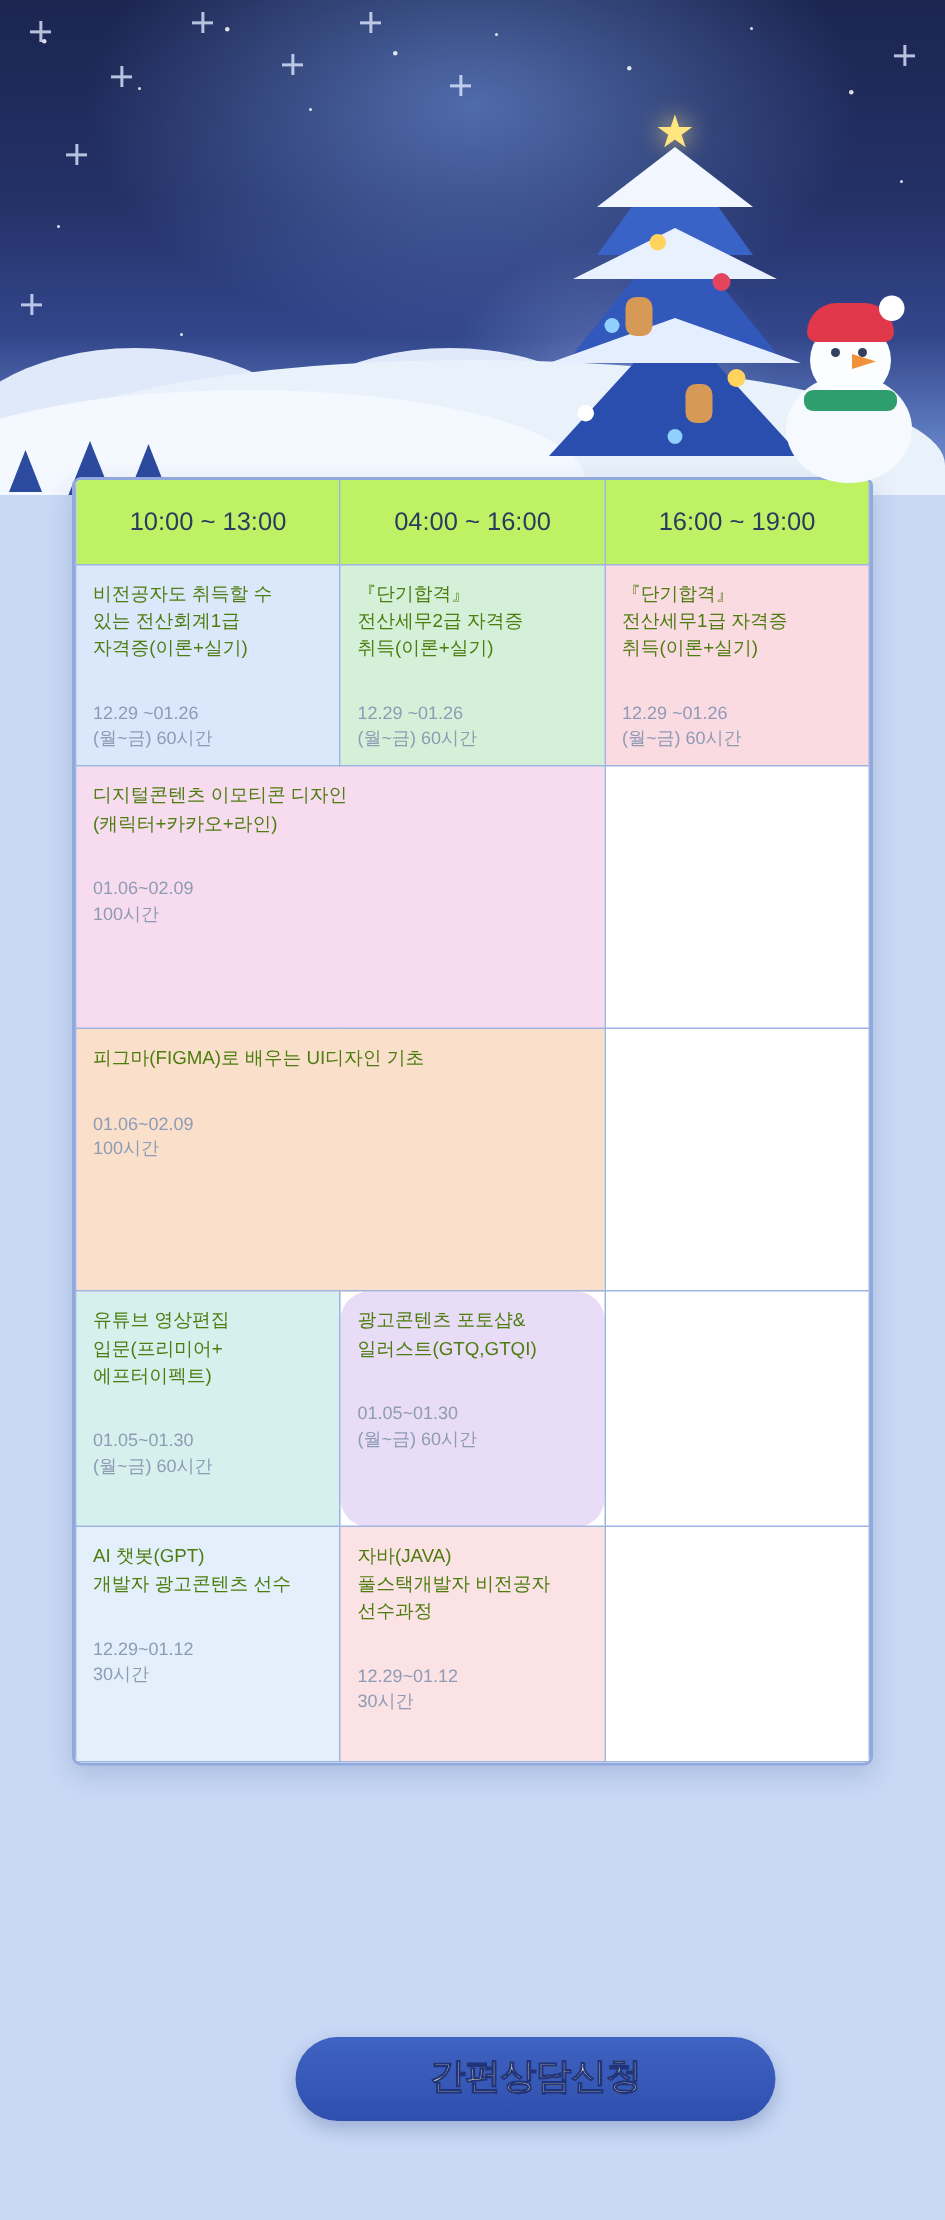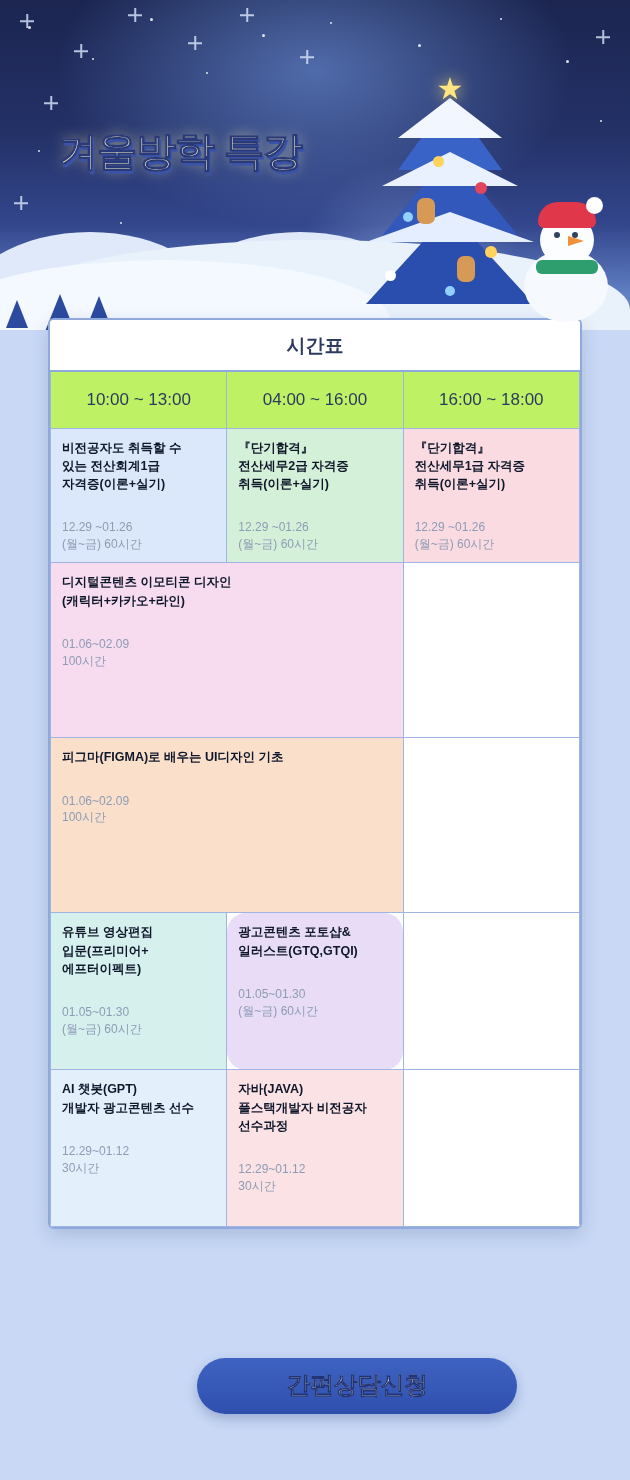--- a/index.html
+++ b/index.html
@@ -130,21 +130,21 @@
   }
   table.sched th {
     text-align:center; vertical-align:middle;
     font-size:17px; font-weight:normal; color:#2b3a5e;
     height:56px; background:#bef264;
     border-top:none;
   }
   table.sched td { height:auto; }
   .cell { min-height:110px; }
   .cell .name {
-    font-size:12.5px; color:#0f172a; line-height:1.45; font-weight:bold;
+    font-size:12.5px; color:#4d7c0f; line-height:1.45; font-weight:normal;
     white-space:pre-line;
   }
   .cell .meta {
     margin-top:26px;
     font-size:12px; color:#8e9bb5; line-height:1.4;
     white-space:pre-line;
   }
   .c-blue { background:#dbe8fb; }
   .c-green{ background:#d5f0d8; }
   .c-pink { background:#fbdbe2; }
@@ -237,32 +237,30 @@
       <div class="sm-head"></div>
       <div class="sm-scarf"></div>
       <div class="sm-hat"></div>
       <div class="sm-hatball"></div>
       <div class="sm-eye" style="left:42px;"></div>
       <div class="sm-eye" style="left:60px;"></div>
       <div class="sm-nose"></div>
     </div>
 
     <div class="hero-titles">
-      <div class="hero-title">겨울방학 특강</div>
     </div>
   </div>
 
   <div class="card">
-    <div class="card-title">시간표</div>
     <table class="sched">
       <thead>
         <tr>
           <th>10:00 ~ 13:00</th>
           <th>04:00 ~ 16:00</th>
-          <th>16:00 ~ 18:00</th>
+          <th>16:00 ~ 19:00</th>
         </tr>
       </thead>
       <tbody>
           <tr>
             <td class="c-blue">
               <div class="cell">
                 <div class="name">비전공자도 취득할 수
 있는 전산회계1급
 자격증(이론+실기)</div>
                 <div class="meta">12.29 ~01.26

